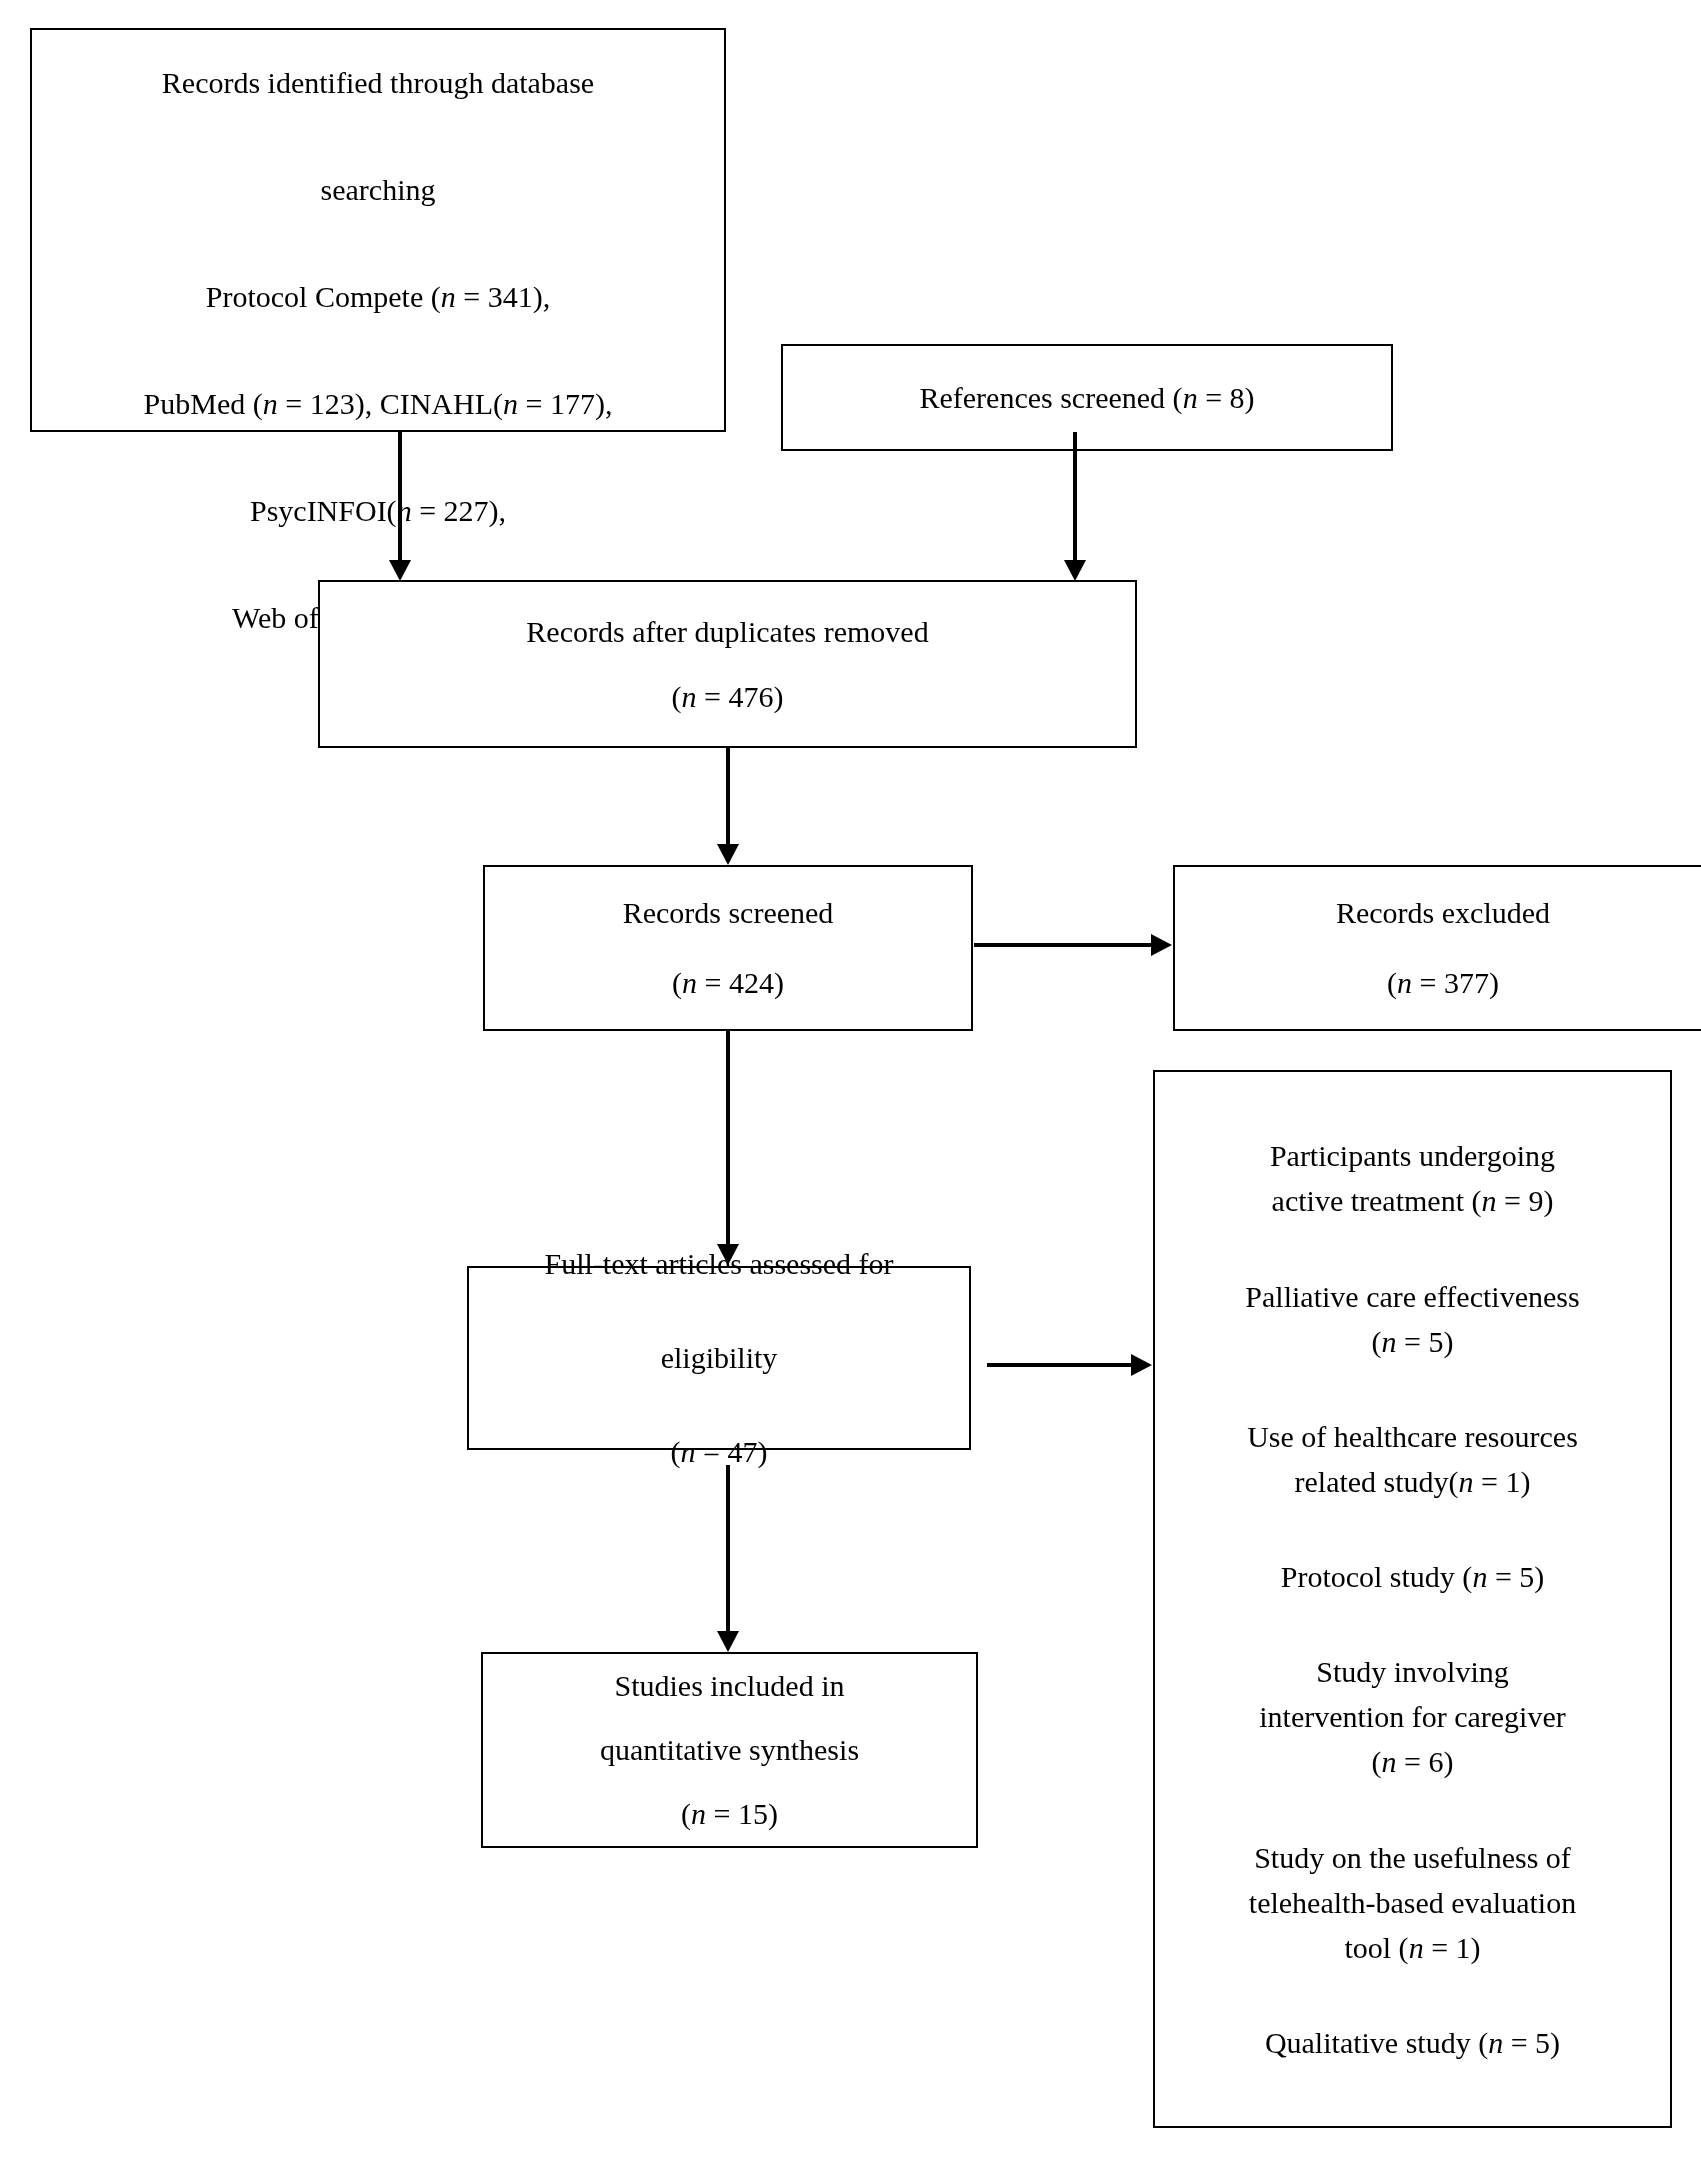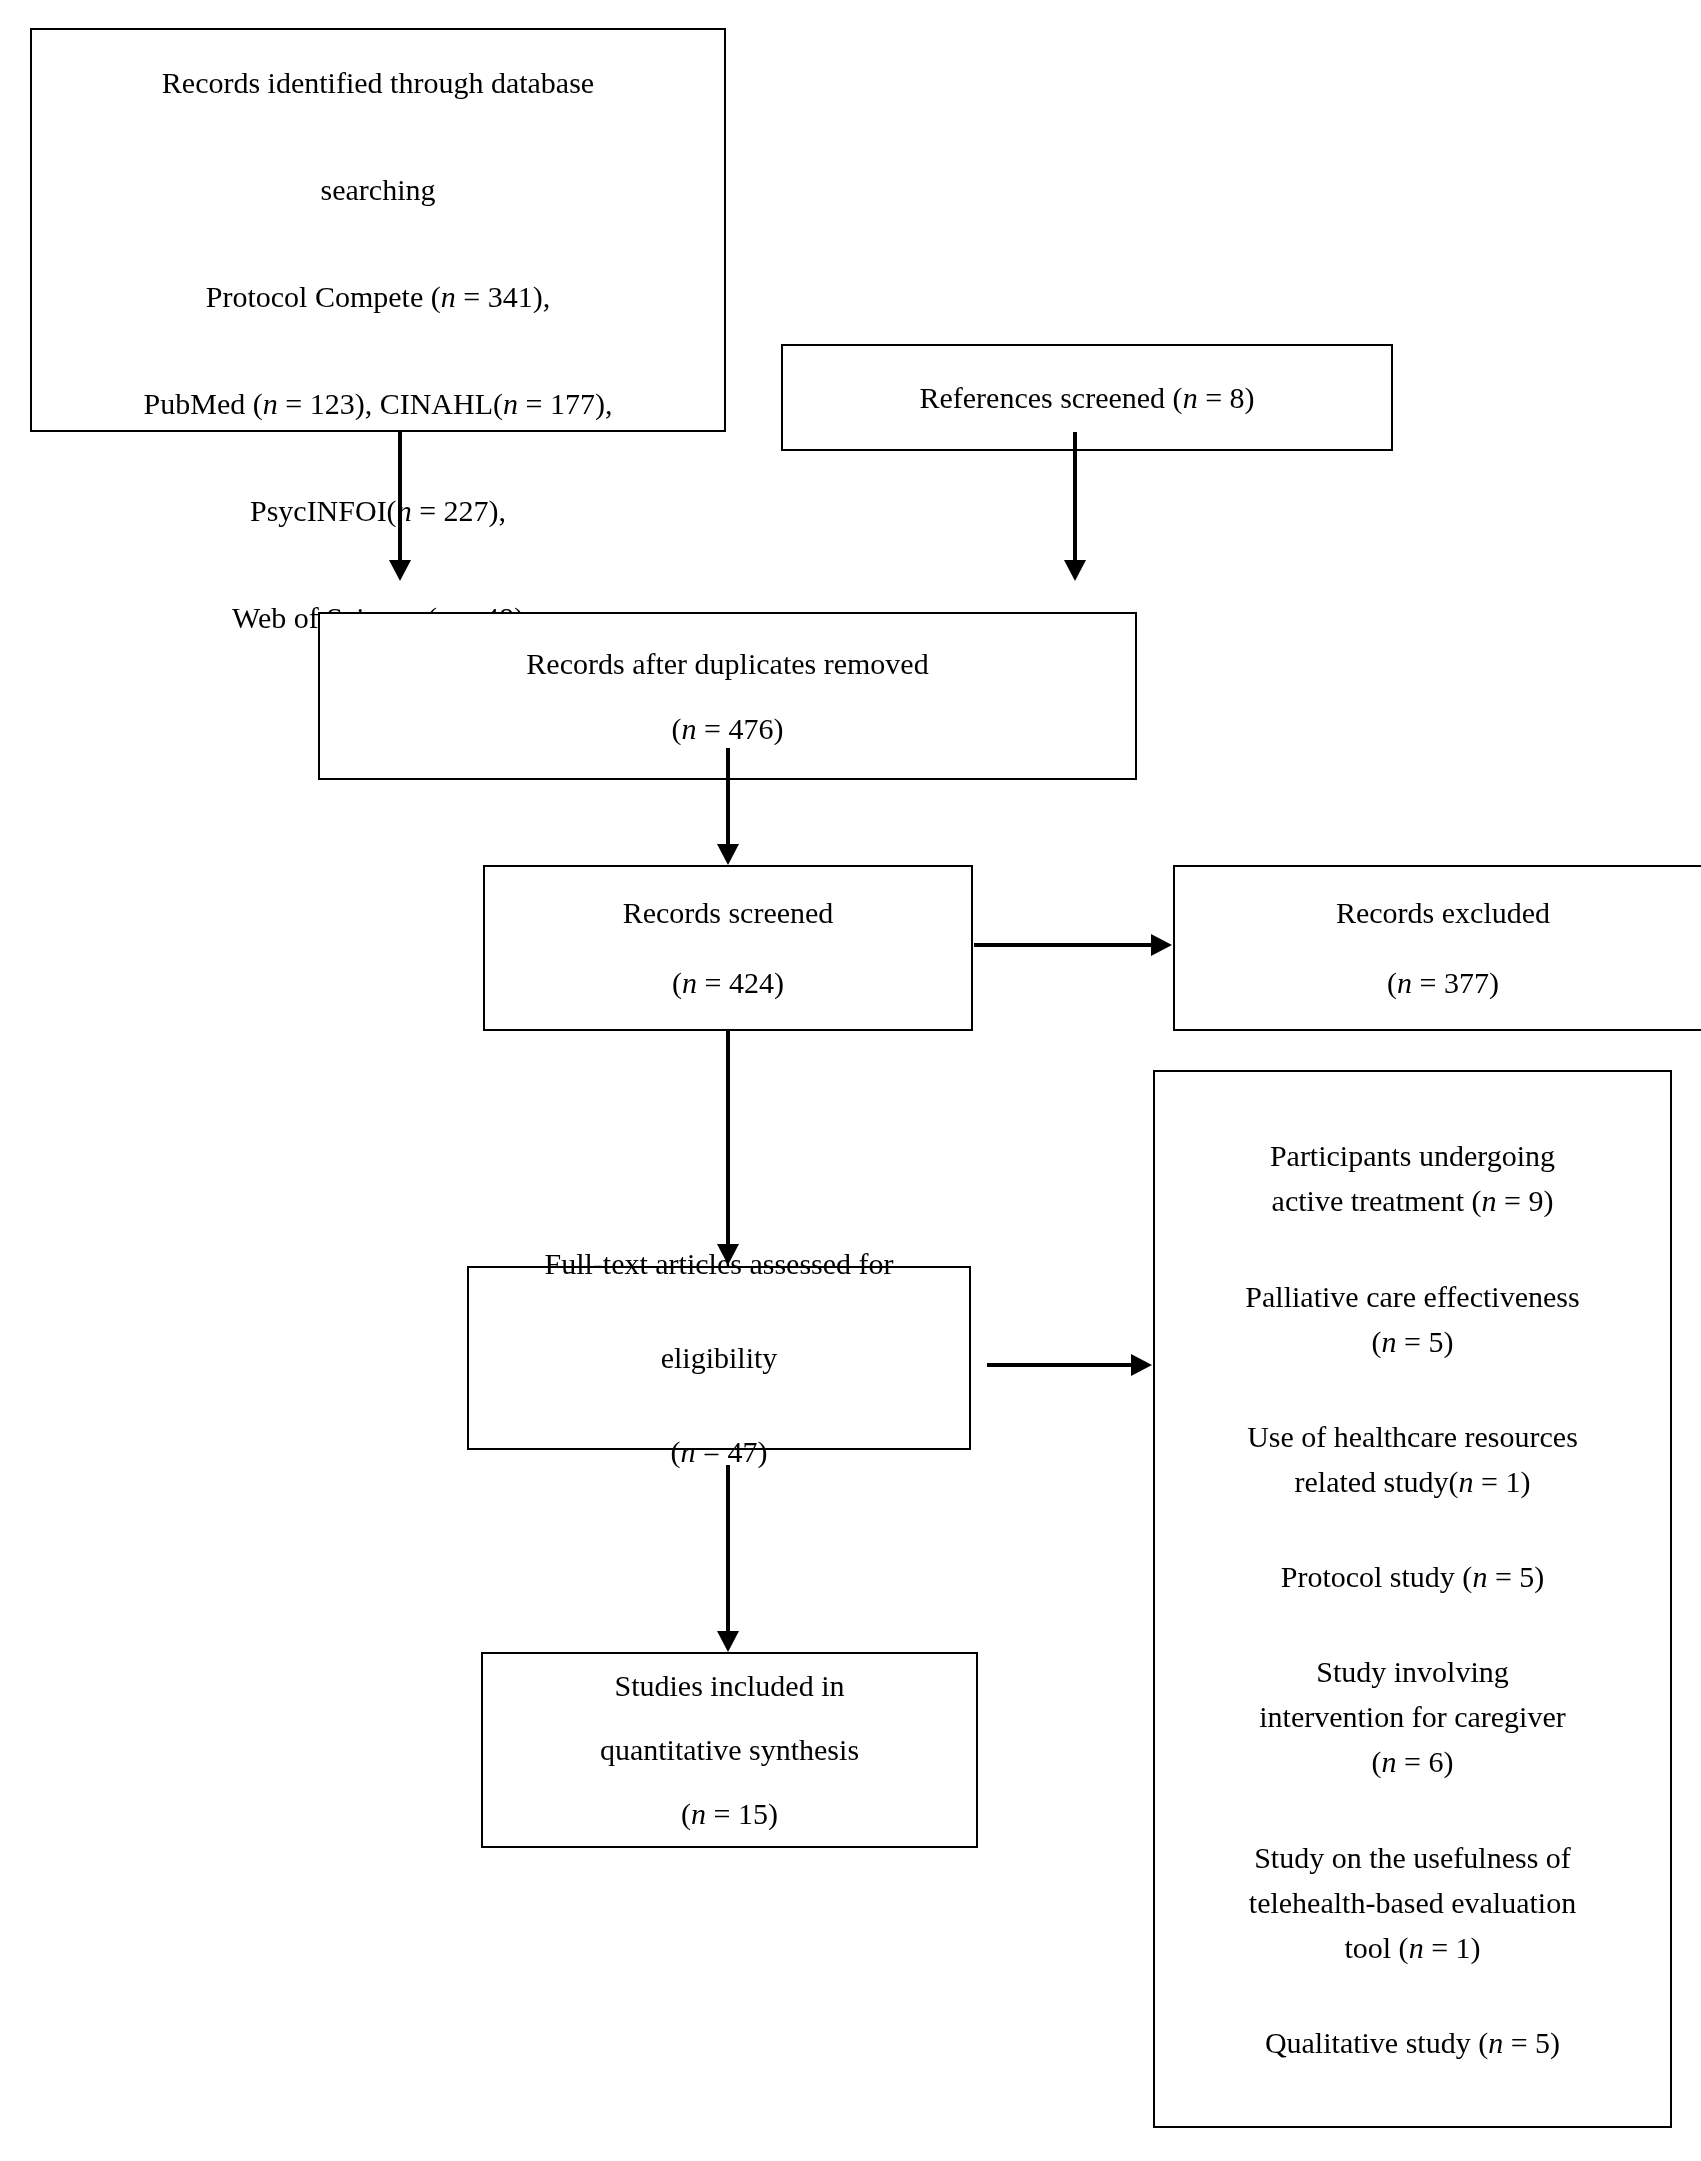--- a/index.html
+++ b/index.html
@@ -33,21 +33,21 @@
 
   
   #box-identification {
     left: 30px; top: 28px; width: 696px; height: 404px;
     justify-content: flex-start;
     padding-top: 23px;
     line-height: 59px;
     gap: 48px;
   }
   #box-references   { left: 781px; top: 344px; width: 612px;  height: 107px; line-height: 54px; }
-  #box-duplicates   { left: 318px;  top: 580px; width: 819px; height: 168px; line-height: 65px; margin-top: 32px; }
+  #box-duplicates   { left: 318px;  top: 580px; width: 819px; height: 168px; line-height: 65px; }
   #box-screened     { left: 483px;  top: 865px; width: 490px; height: 166px; line-height: 70px; }
   #box-excluded     { left: 1173px; top: 865px; width: 540px; height: 166px; line-height: 70px; }
   #box-fulltext     { left: 467px;  top: 1266px; width: 504px; height: 184px; line-height: 64px; gap: 30px; }
   #box-included     { left: 481px;  top: 1652px; width: 497px; height: 196px; line-height: 64px; }
   #box-reasons      {
     left: 1153px; top: 1070px; width: 519px; height: 1058px;
     justify-content: space-evenly;
     line-height: 45px;
     padding: 12px 6.8px;
   }

